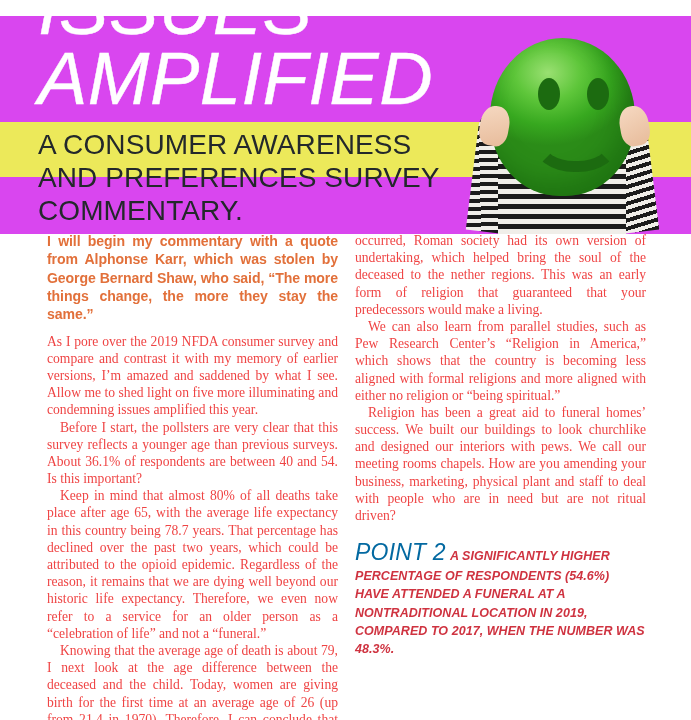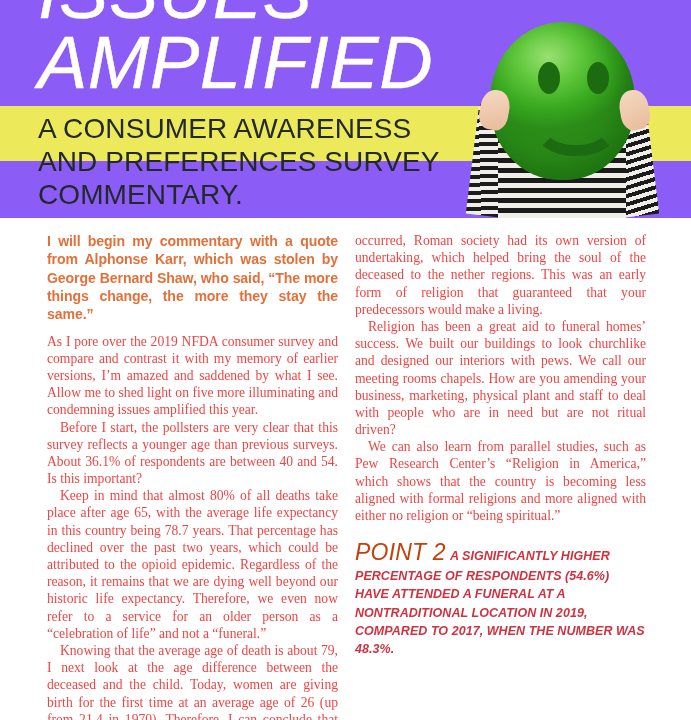--- a/index.html
+++ b/index.html
@@ -11,24 +11,24 @@
     width: 691px;
     height: 720px;
     overflow: hidden;
     font-family: "Liberation Serif", serif;
     position: relative;
   }
 
   
   .masthead {
     position: absolute;
-    left: 0; top: 0;
+    left: 0; top: 16px;
     width: 691px;
     height: 218px;
-    background: #8b5cf6;
+    background: #d946ef;
     overflow: hidden;
   }
 
   .title-block {
     position: absolute;
     left: 0; top: -42px;
     width: 470px;
     z-index: 3;
   }
   .title-line {
@@ -190,21 +190,21 @@
 
   .point {
     margin: 15px 0 9px 0;
     text-align: left;
   }
   .point-num {
     font-family: "Liberation Sans", sans-serif;
     font-style: italic;
     font-weight: 300;
     font-size: 23px;
-    color: #c2410c;
+    color: #0369a1;
     letter-spacing: 0.2px;
     vertical-align: baseline;
   }
   .point-text {
     font-family: "Liberation Sans", sans-serif;
     font-style: italic;
     font-weight: bold;
     font-size: 12.5px;
     line-height: 1.30;
     color: #cf3340;
@@ -245,22 +245,22 @@
     <p class="lede">I will begin my commentary with a quote from Alphonse Karr, which was stolen by George Bernard Shaw, who said, “The more things change, the more they stay the same.”</p>
     <p class="body noindent">As I pore over the 2019 NFDA consumer survey and compare and contrast it with my memory of earlier versions, I’m amazed and saddened by what I see. Allow me to shed light on five more illuminating and condemning issues amplified this year.</p>
     <p class="body">Before I start, the pollsters are very clear that this survey reflects a younger age than previous surveys. About 36.1% of respondents are between 40 and 54. Is this important?</p>
     <p class="body">Keep in mind that almost 80% of all deaths take place after age 65, with the average life expectancy in this country being 78.7 years. That percentage has declined over the past two years, which could be attributed to the opioid epidemic. Regardless of the reason, it remains that we are dying well beyond our historic life expectancy. Therefore, we even now refer to a service for an older person as a “celebration of life” and not a “funeral.”</p>
     <p class="body">Knowing that the average age of death is about 79, I next look at the age difference between the deceased and the child. Today, women are giving birth for the first time at an average age of 26 (up from 21.4 in 1970). Therefore, I can conclude that the age of a child dealing with the death of a parent is 53 years or younger! I think it’s important we learn from this data. If anything, we’re getting a look further into the future and still getting relevant information.</p>
 
   </div>
 
   <div class="col right">
     <p class="body noindent">occurred, Roman society had its own version of undertaking, which helped bring the soul of the deceased to the nether regions. This was an early form of religion that guaranteed that your predecessors would make a living.</p>
+    <p class="body">We can also learn from parallel studies, such as Pew Research Center’s “Religion in America,” which shows that the country is becoming less aligned with formal religions and more aligned with either no religion or “being spiritual.”</p>
     <p class="body">Religion has been a great aid to funeral homes’ success. We built our buildings to look churchlike and designed our interiors with pews. We call our meeting rooms chapels. How are you amending your business, marketing, physical plant and staff to deal with people who are in need but are not ritual driven?</p>
-    <p class="body">We can also learn from parallel studies, such as Pew Research Center’s “Religion in America,” which shows that the country is becoming less aligned with formal religions and more aligned with either no religion or “being spiritual.”</p>
 
     <div class="point">
       <span class="point-num">POINT 2</span>
       <span class="point-text">A SIGNIFICANTLY HIGHER PERCENTAGE OF RESPONDENTS (54.6%) HAVE ATTENDED A FUNERAL AT A NONTRADITIONAL LOCATION IN 2019, COMPARED TO 2017, WHEN THE NUMBER WAS 48.3%.</span>
     </div>
 
   </div>
 
 </div>
 

